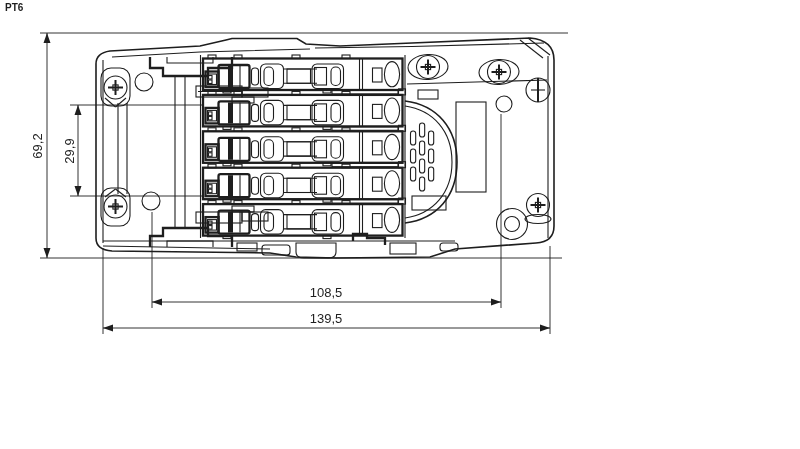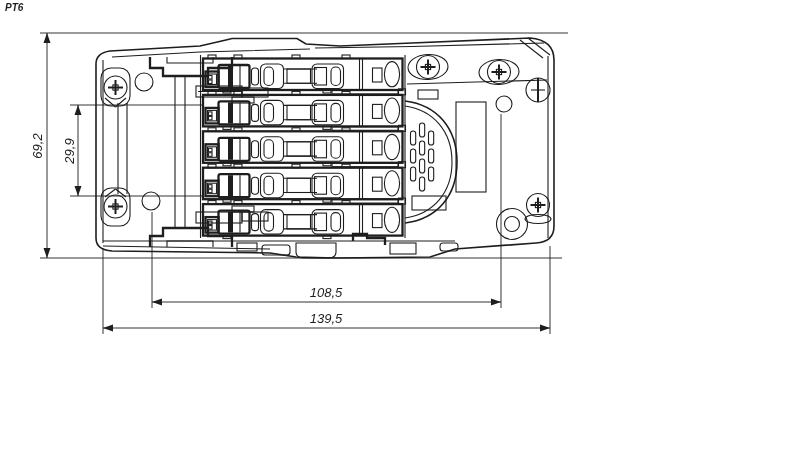--- a/index.html
+++ b/index.html
@@ -1,17 +1,17 @@
 <!DOCTYPE html>
 <html><head>
 <meta charset="utf-8">
 <style>
   html,body{margin:0;padding:0;background:#fff;}
   .page{position:relative;width:652px;height:449px;background:#ffffff;overflow:hidden;
-        font-family:"Liberation Sans",sans-serif;font-style:italic;}
+        font-family:"Liberation Sans",sans-serif;}
   svg{position:absolute;left:0;top:0;}
   
   .t  {fill:none;stroke:#1e1e1e;stroke-width:1.1;}   
   .o  {fill:none;stroke:#1e1e1e;stroke-width:1.6;}   
   .b  {fill:none;stroke:#1e1e1e;stroke-width:2.3;}   
   .c  {fill:none;stroke:#1e1e1e;stroke-width:2;}     
   .d  {fill:none;stroke:#1e1e1e;stroke-width:0.9;}   
   .dk {fill:#1e1e1e;stroke:none;}                    
   .arr{fill:#1e1e1e;stroke:none;}                    
   .dimtxt{font-family:"Liberation Sans",sans-serif;font-size:13px;fill:#1e1e1e;}

